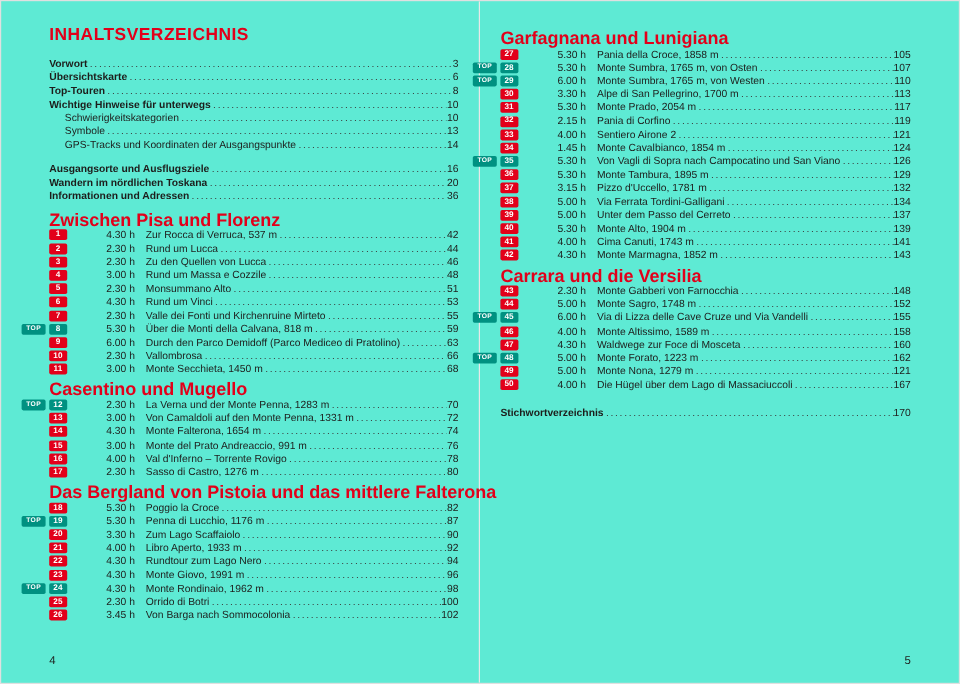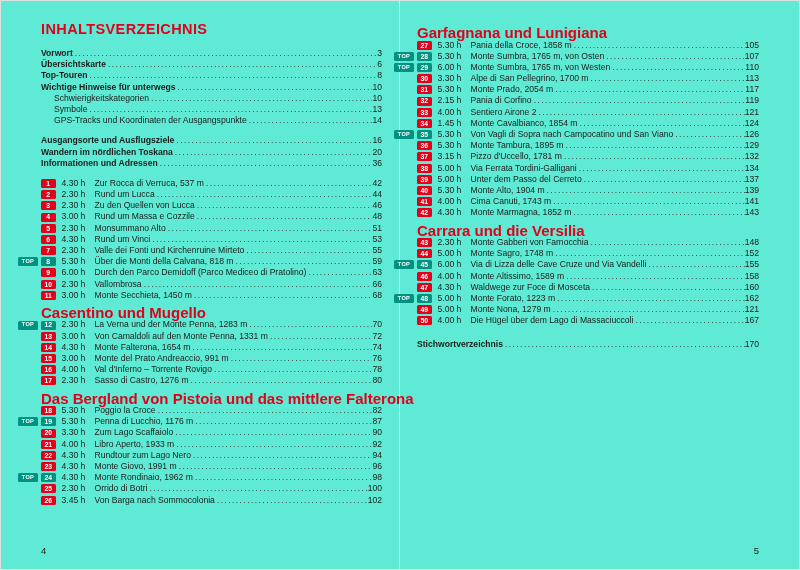--- a/index.html
+++ b/index.html
@@ -39,21 +39,21 @@
     font-size: 6.8px; font-weight: bold;
     display: flex; align-items: center; justify-content: center;
   }
   .badge.top { background: var(--green); }
   .top-tag {
     position: absolute; left: -23px; width: 20px; height: 9px;
     background: var(--green); color: #fff; border-radius: 1.5px;
     font-size: 5.6px; font-weight: bold; letter-spacing: 0.3px;
     display: flex; align-items: center; justify-content: center;
   }
-  .duration { flex: none; width: 27px; margin-right: 6px; white-space: nowrap; }
+  .duration { flex: none; width: 27px; margin-right: 6px; white-space: nowrap; margin-left: 27px; }
 
   .dots { flex: 1 1 0; min-width: 6px; overflow: hidden; white-space: nowrap; padding: 0 2px; color: #3a3a3a; }
   .dots::after {
     content: "......................................................................................................................";
     letter-spacing: 1.4px;
   }
   .pagenum { flex: none; }
 
   .right-tail { margin-top: 12px; }
 
@@ -118,20 +118,21 @@
           </div>
           <div class="row">
             <span class="label bold">Informationen und Adressen</span>
             <span class="dots"></span>
             <span class="pagenum">36</span>
           </div>
         </div>
       </div>
     <div>
         <div class="section">
+          <div class="section-heading">Zwischen Pisa und Florenz</div>
           <div class="row">
             <span class="badge">1</span>
             <span class="duration">4.30 h</span>
             <span class="label">Zur Rocca di Verruca, 537 m</span>
             <span class="dots"></span>
             <span class="pagenum">42</span>
           </div>
           <div class="row">
             <span class="badge">2</span>
             <span class="duration">2.30 h</span>

